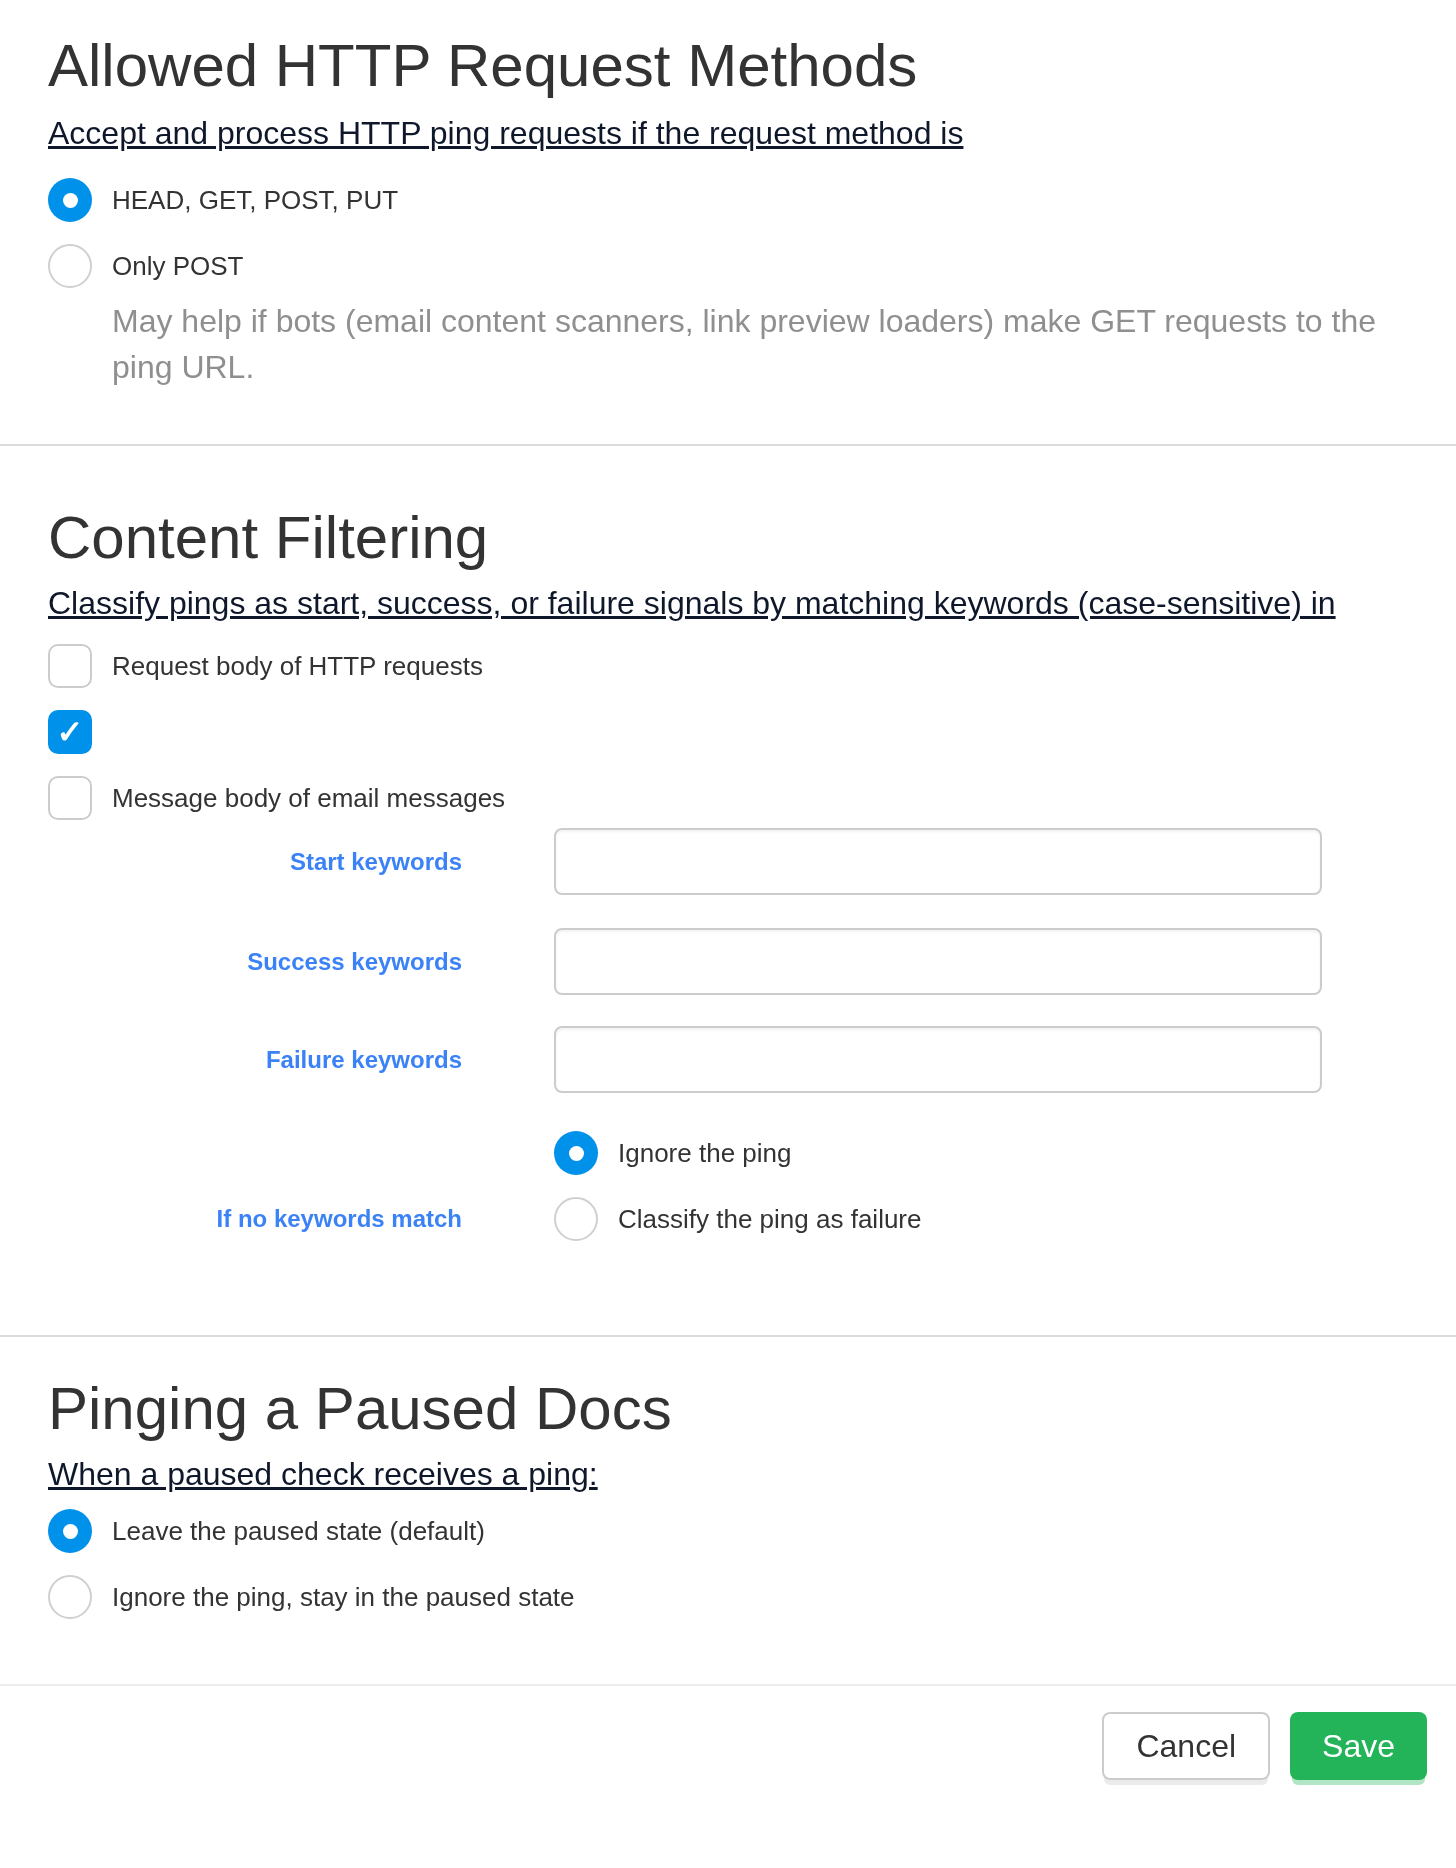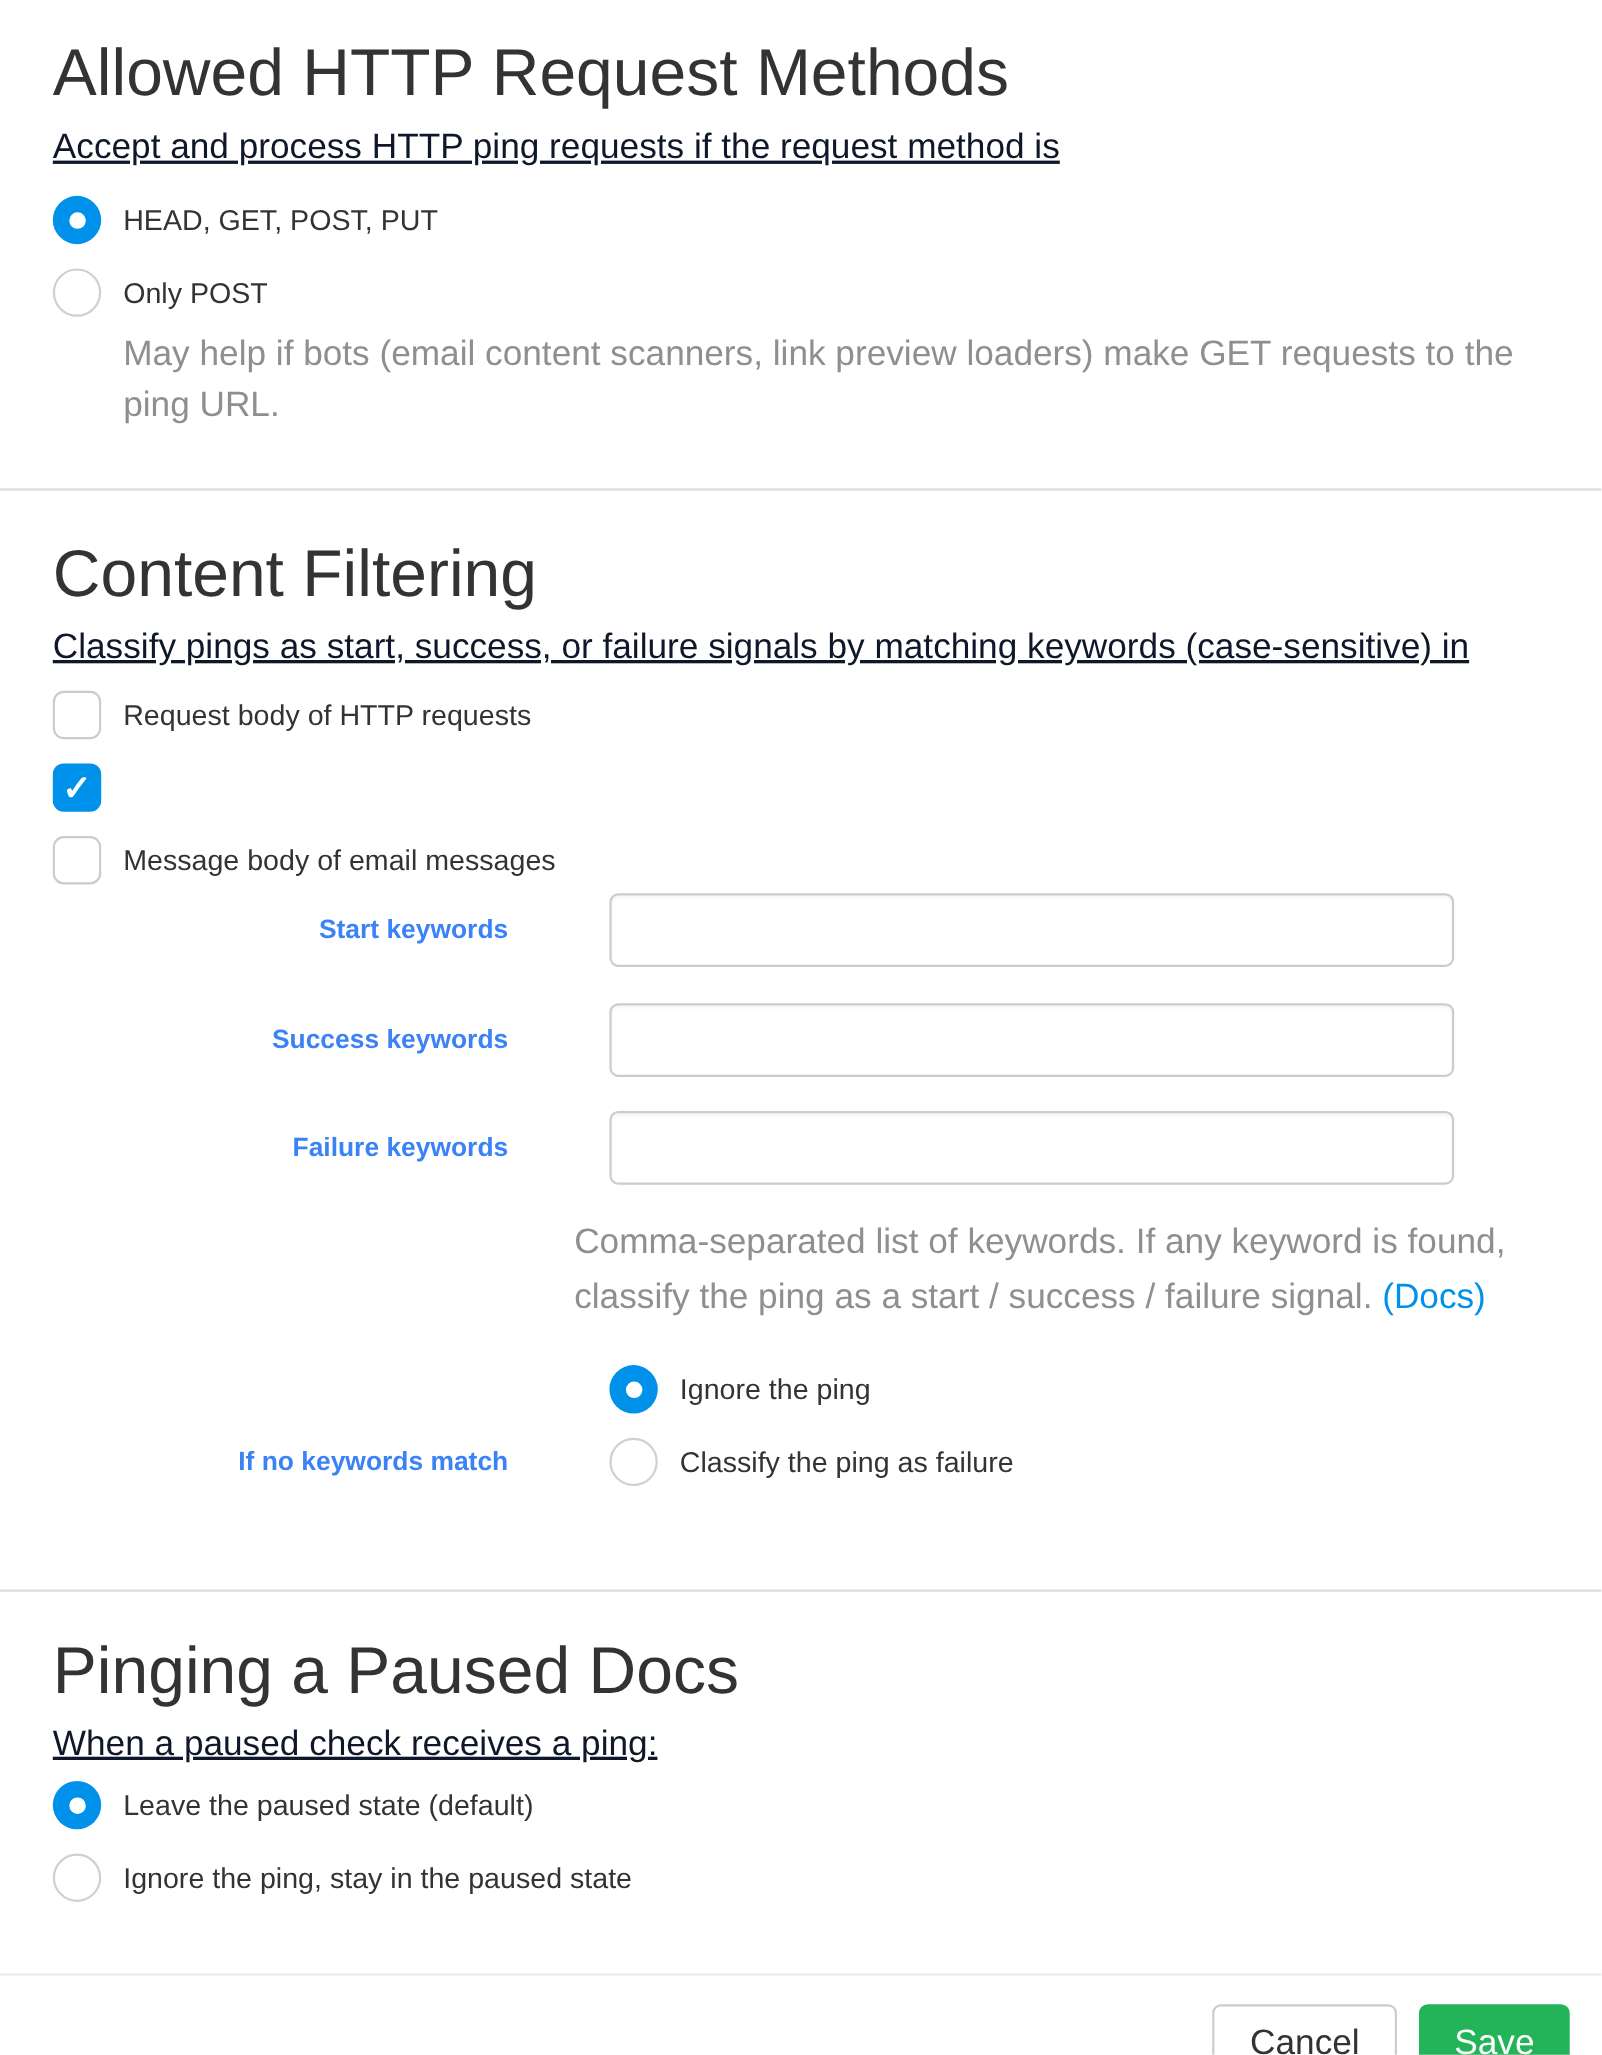--- a/index.html
+++ b/index.html
@@ -119,21 +119,21 @@
   .sec-http .section-desc { margin-top: 8px; }
   .sec-http .radio-row.first { margin-top: 16px; }
   .sec-http .radio-row.second { margin-top: 10px; }
   .option-help {
     margin: 4px 0 0 64px;
     font-size: 32px;
     line-height: 46px;
     color: #8f8f8f;
   }
   
-  .sec-filtering { padding-top: 40px; padding-bottom: 88px; }
+  .sec-filtering { padding-top: 56px; padding-bottom: 88px; }
   .checkbox-group { margin-top: 18px; }
   .form-row {
     display: flex;
     align-items: center;
     margin-top: 33px;
   }
   .form-row.first { margin-top: 8px; }
   .form-row.third { margin-top: 31px; }
   .form-label {
     flex: 0 0 414px;
@@ -268,25 +268,20 @@
   <div class="form-row">
     <label class="form-label">Success keywords</label>
     <input type="text" class="text-input" value="" style="">
   </div>
 
   <div class="form-row third">
     <label class="form-label">Failure keywords</label>
     <input type="text" class="text-input" value="" style="">
   </div>
 
-  <p class="keywords-help">
-    <span>Comma-separated list of keywords. If any keyword is found,</span><br>
-    <span>classify the ping as a start / success / failure signal.</span>
-    <a>(Docs)</a>
-  </p>
 
   <div class="no-match-row">
     <span class="form-label">If no keywords match</span>
     <div class="no-match-options">
       <div class="radio-row">
         <span class="radio checked">
             <span class="radio-dot"></span>
           </span>
         <span class="radio-label">Ignore the ping</span>
       </div>

